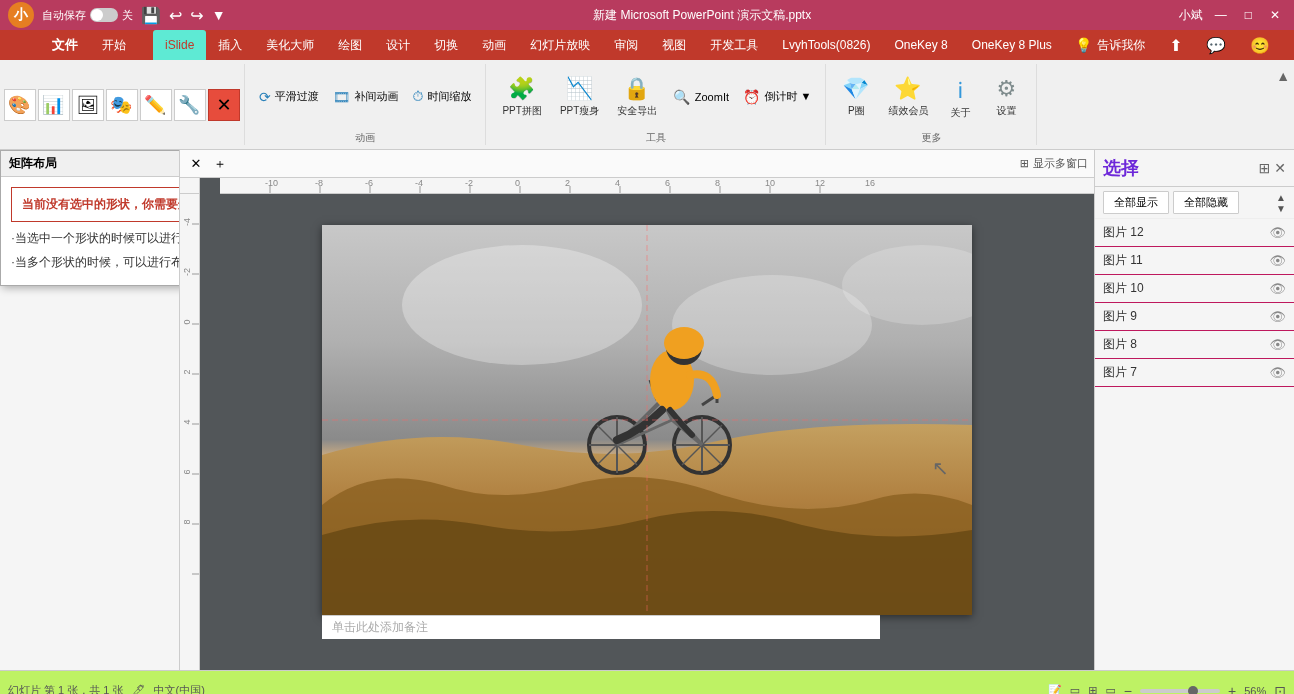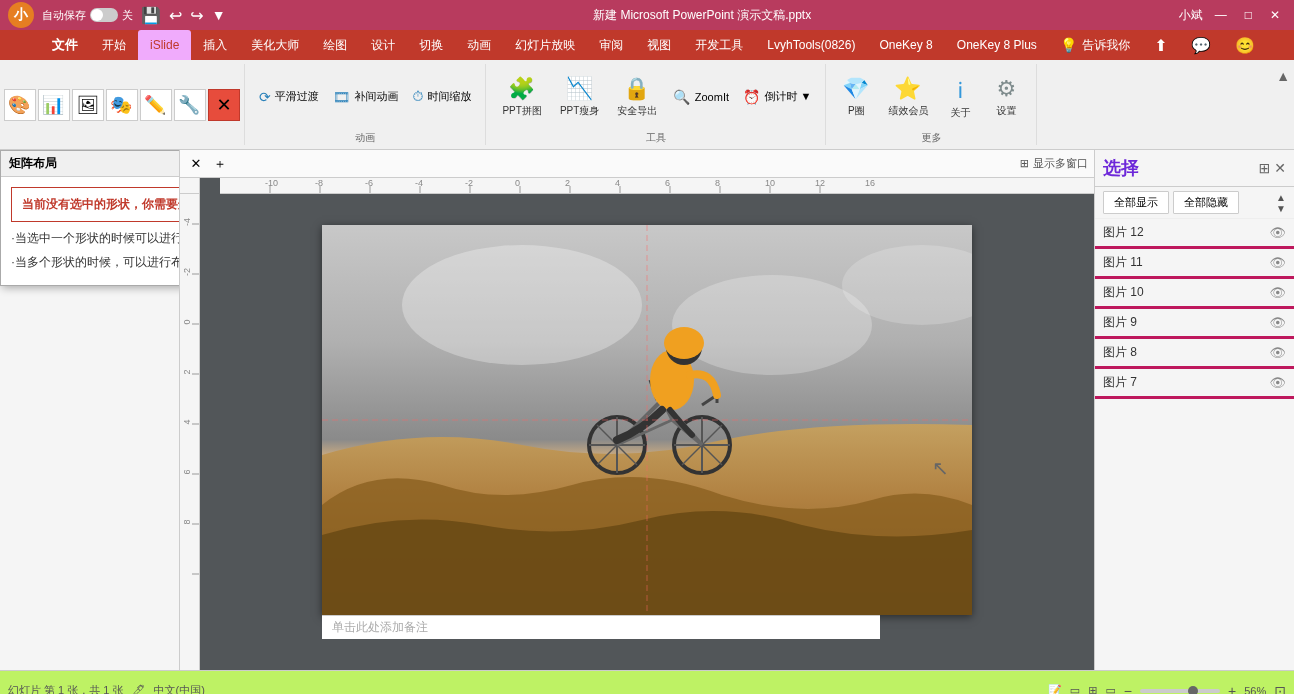--- a/index.html
+++ b/index.html
@@ -33,21 +33,21 @@
     }
     .ribbon-tab {
       padding: 4px 12px;
       font-size: 12px;
       color: white;
       cursor: pointer;
       height: 100%;
       display: flex;
       align-items: center;
     }
-    .ribbon-tab.active { background: #f0abfc; color: #c0392b; border-top-left-radius: 3px; border-top-right-radius: 3px; }
+    .ribbon-tab.active { background: #5eead4; color: #c0392b; border-top-left-radius: 3px; border-top-right-radius: 3px; margin-left: 15px; }
 
     
     .ribbon-content {
       height: 90px;
       background: #f0f0f0;
       border-bottom: 1px solid #ccc;
       display: flex;
       align-items: stretch;
       padding: 4px 0;
       overflow: hidden;
@@ -241,21 +241,21 @@
       cursor: pointer;
       border-radius: 1px;
     }
     .up-down-btns { margin-left: auto; display: flex; flex-direction: column; }
     .arrow-btn { font-size: 10px; cursor: pointer; color: #555; }
     .layer-list { flex: 1; overflow-y: auto; }
     .layer-item {
       display: flex;
       align-items: center;
       padding: 5px 8px;
-      border-bottom: 3px solid #be185d;
+      border-bottom: 1px solid #be185d;
       cursor: pointer;
       font-size: 12px;
       color: #333;
     }
     .layer-item-name { flex: 1; }
     .layer-eye { font-size: 13px; color: #888; margin-left: 4px; }
 
     
     .status-bar {
       height: 40px;

